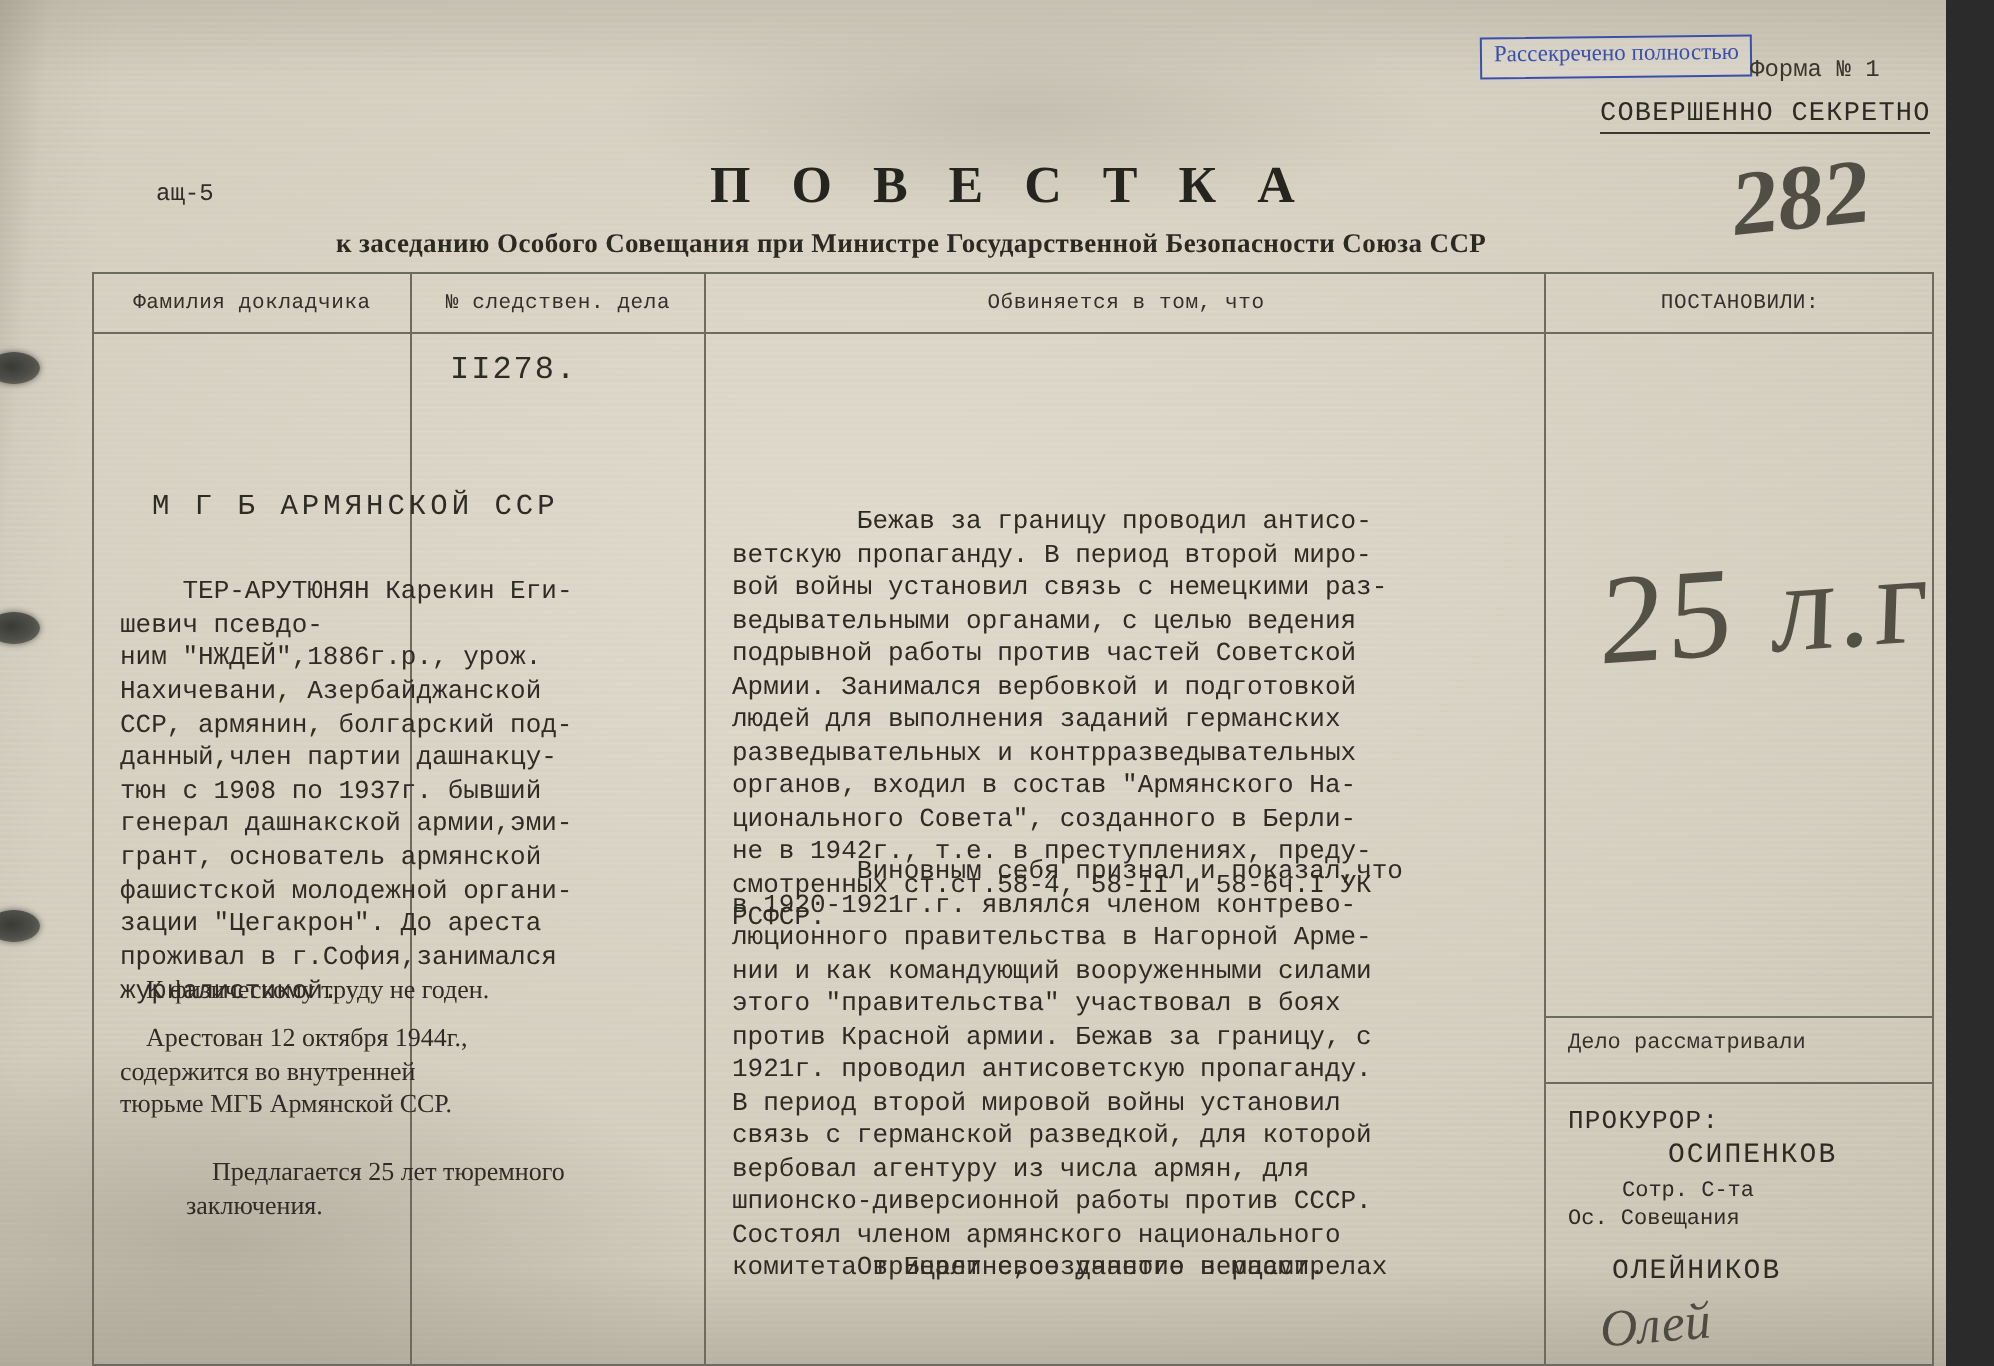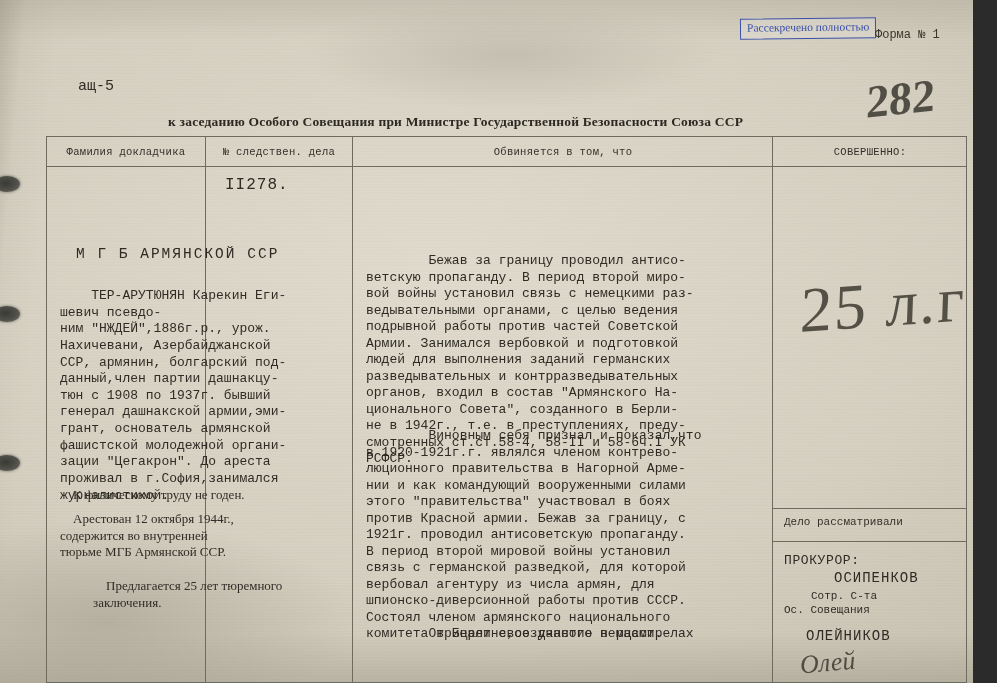--- a/index.html
+++ b/index.html
@@ -100,23 +100,23 @@
     font-size: 13.5px;
     letter-spacing: .6px;
     color: #2c2a24;
     border-bottom: 1.5px solid #3a382f;
     padding-bottom: 1px;
   }
 
   
   .doc-code {
     position: absolute;
-    left: 78px; top: 78px;
-    font-family: "Liberation Mono", monospace;
-    font-size: 15px;
+    left: 78px; top: 90px;
+    font-family: "Liberation Mono", monospace;
+    font-size: 12px;
     color: #302d26;
     text-align: center;
   }
   .doc-title {
     position: absolute;
     left: 355px; top: 78px;
     font-family: "Liberation Serif", serif;
     font-size: 26px;
     letter-spacing: 7px;
     font-weight: 700;
@@ -281,40 +281,42 @@
   <div class="smudge1"></div>
   <div class="smudge2"></div>
 
   <div class="hole h1"></div>
   <div class="hole h2"></div>
   <div class="hole h3"></div>
 
   <div class="stamp-declass">Рассекречено
 полностью</div>
   <div class="stamp-form">Форма № 1</div>
+  <div class="stamp-secret">СОВЕРШЕННО СЕКРЕТНО</div>
   <div class="hand-num">282</div>
 
   <div class="doc-code">ащ-5</div>
+  <div class="doc-title">П О В Е С Т К А</div>
   <div class="doc-subtitle">к заседанию Особого Совещания при Министре Государственной Безопасности Союза ССР</div>
 
   <div class="rule" style="left:46px; top:136px; width:920px;"></div>
   <div class="rule" style="left:46px; top:166px; width:920px;"></div>
   <div class="rule" style="left:46px; top:682px; width:920px;"></div>
   <div class="vrule" style="left:46px; top:136px; height:547px;"></div>
   <div class="vrule" style="left:205px; top:136px; height:547px;"></div>
   <div class="vrule" style="left:352px; top:136px; height:547px;"></div>
   <div class="vrule" style="left:772px; top:136px; height:547px;"></div>
   <div class="vrule" style="left:966px; top:136px; height:547px;"></div>
   <div class="rule" style="left:772px; top:508px; width:194px;"></div>
   <div class="rule" style="left:772px; top:541px; width:194px;"></div>
 
   <div class="col-head" style="left:50px; top:146px; width:152px;">Фамилия докладчика</div>
   <div class="col-head" style="left:209px; top:146px; width:140px;">№ следствен. дела</div>
   <div class="col-head" style="left:356px; top:146px; width:414px;">Обвиняется в том, что</div>
-  <div class="col-head" style="left:776px; top:146px; width:188px;">СОВЕРШЕННО:</div>
+  <div class="col-head" style="left:776px; top:146px; width:188px;">ПОСТАНОВИЛИ:</div>
 
   <div class="cell-num">II278.</div>
   <div class="org">М Г Б   АРМЯНСКОЙ  ССР</div>
   <div class="body-left">    ТЕР-АРУТЮНЯН Карекин Еги-
 шевич псевдо-
 ним "НЖДЕЙ",1886г.р., урож.
 Нахичевани, Азербайджанской
 ССР, армянин, болгарский под-
 данный,член партии дашнакцу-
 тюн с 1908 по 1937г. бывший

